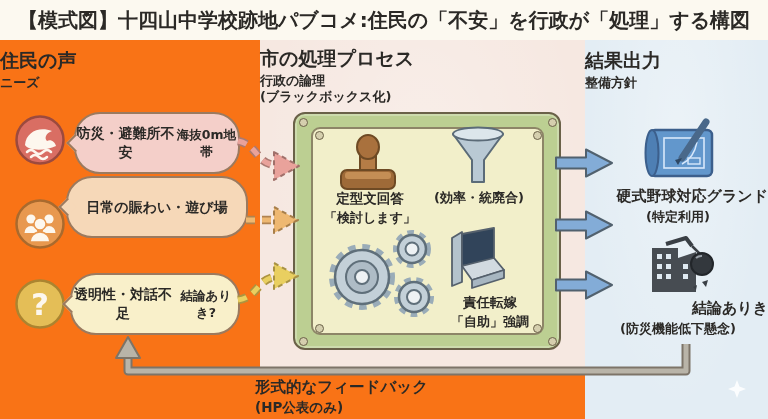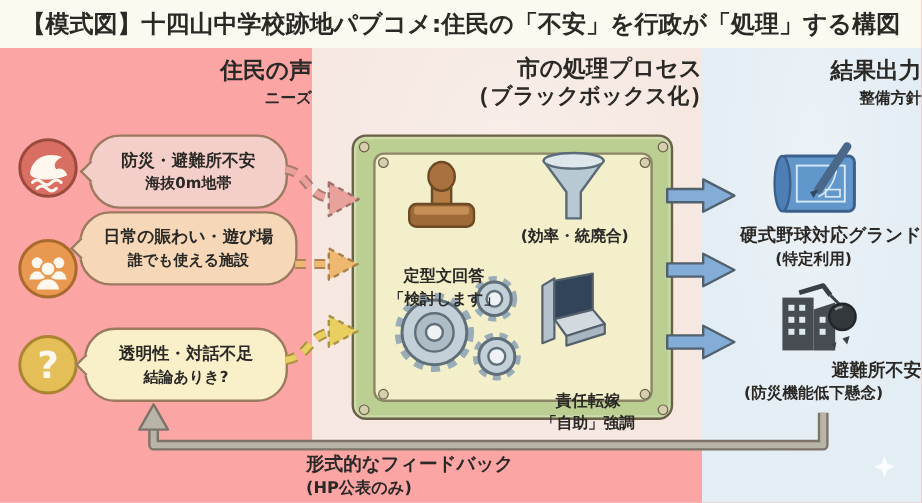--- a/index.html
+++ b/index.html
@@ -1,39 +1,39 @@
 <!DOCTYPE html>
 <html><head>
 <meta charset="utf-8">
 <style>
   html,body{margin:0;padding:0;}
   .stage{
     position:relative;width:768px;height:419px;overflow:hidden;
-    background:#fca5a5;
+    background:#f97316;
     font-family:"DejaVu Sans",sans-serif;
     color:#2b2926;
     -webkit-font-smoothing:antialiased;
   }
   .abs{position:absolute;}
   .title-bar{
     position:absolute;left:0;top:0;width:768px;height:40px;
     background:#fcf9f0;display:flex;align-items:center;justify-content:center;
   }
   .title-bar .t{font-size:20px;font-weight:700;white-space:nowrap;}
   .col-bg{position:absolute;top:40px;}
   .col-mid-bg{left:260px;width:325px;height:330px;
     background:radial-gradient(ellipse at 50% 30%,rgba(255,255,255,.25),transparent 70%),#f6e8e1;}
   .col-right-bg{left:585px;width:183px;height:379px;
     background:radial-gradient(ellipse at 50% 25%,rgba(255,255,255,.3),transparent 70%),#e3edf4;}
-  .col-header{position:absolute;text-align:right;line-height:1.25;font-family:Liberation Mono, monospace;}
+  .col-header{position:absolute;text-align:left;line-height:1.25;}
   .col-header .h1{font-size:19px;font-weight:700;}
   .col-header .h2{font-size:13px;font-weight:600;margin-top:2px;}
-  .col-header .h3{font-size:18px;font-weight:600;}
+  .col-header .h3{font-size:13px;font-weight:600;}
   .bubble{
-    position:absolute;display:flex;flex-direction:column;align-items:center;justify-content:center;
+    position:absolute;display:flex;flex-direction:row;align-items:center;justify-content:center;
     border:2px solid #9b7a5f;border-radius:26px;text-align:center;
   }
   .bubble::before{
     content:"";position:absolute;left:-7px;top:50%;width:11px;height:11px;
     background:inherit;border-left:2px solid #9b7a5f;border-bottom:2px solid #9b7a5f;
     transform:translateY(-50%) rotate(45deg);
   }
   .bubble .l1{font-size:14px;font-weight:700;line-height:19px;}
   .bubble .l2{font-size:12.5px;font-weight:600;line-height:17px;}
   .b1{background:#f4cfc9;}
@@ -46,21 +46,21 @@
   }
   .machine-panel{
     position:absolute;left:311px;top:127px;width:233px;height:208px;
     background:#f2efca;border:2px solid #8d8567;border-radius:9px;box-sizing:border-box;
   }
   .screw{
     position:absolute;width:7px;height:7px;border-radius:50%;
     background:#d5cfae;border:1.5px solid #6b6148;box-sizing:content-box;
   }
   .plabel{position:absolute;text-align:center;}
-  .plabel .l1{font-size:13.5px;font-weight:700;line-height:20px;display:block;margin-top:32px;}
+  .plabel .l1{font-size:13.5px;font-weight:700;line-height:20px;display:block;}
   .plabel .l2{font-size:13px;font-weight:700;line-height:19px;display:block;}
   .olabel{position:absolute;text-align:center;}
   .olabel .l1{font-size:15px;font-weight:700;line-height:21px;display:block;text-align:right;}
   .olabel .l2{font-size:13px;font-weight:600;line-height:19px;display:block;}
   .fblabel{position:absolute;text-align:left;}
   .fblabel .l1{font-size:15.5px;font-weight:700;line-height:21px;display:block;}
   .fblabel .l2{font-size:13.5px;font-weight:600;line-height:19px;display:block;}
   svg{display:block;}
   .overlay{position:absolute;left:0;top:0;pointer-events:none;}
 </style>
@@ -75,20 +75,21 @@
 
   <div class="col-bg col-mid-bg"></div>
   <div class="col-bg col-right-bg"></div>
 
   <div class="col-header" style="left:0;top:49px;width:260px;">
     <div class="h1">住民の声</div>
     <div class="h2">ニーズ</div>
   </div>
   <div class="col-header" style="left:260px;top:47px;width:325px;">
     <div class="h1">市の処理プロセス</div>
+    <div class="h2">行政の論理</div>
     <div class="h3">(ブラックボックス化)</div>
   </div>
   <div class="col-header" style="left:585px;top:49px;width:183px;">
     <div class="h1">結果出力</div>
     <div class="h2">整備方針</div>
   </div>
 
   <svg class="abs" style="left:14px;top:114px;" width="52" height="52" viewBox="0 0 52 52">
     <circle cx="26" cy="26" r="23.5" fill="#d96e63" stroke="#9c4a3e" stroke-width="2.5"></circle>
     <path d="M11,31 C12,18 25,12 38,17 C32,19 30,24 33,27 C37,25 41,28 42,32 C32,37 14,37 11,31 Z" fill="#fdf7ee"></path>
@@ -108,21 +109,20 @@
     <circle cx="26" cy="26" r="23.5" fill="#e4be57" stroke="#ab8430" stroke-width="2.5"></circle>
     <text x="26" y="37" text-anchor="middle" font-size="31" font-weight="bold" fill="#fdf7ee" font-family="DejaVu Sans, sans-serif">?</text>
   </svg>
 
   <div class="bubble b1" style="left:74px;top:112px;width:162px;height:58px;">
     <span class="l1">防災・避難所不安</span>
     <span class="l2">海抜0m地帯</span>
   </div>
   <div class="bubble b2" style="left:66px;top:176px;width:178px;height:58px;">
     <span class="l1">日常の賑わい・遊び場</span>
-    <span class="l2">誰でも使える施設</span>
   </div>
   <div class="bubble b3" style="left:70px;top:273px;width:166px;height:58px;">
     <span class="l1">透明性・対話不足</span>
     <span class="l2">結論ありき?</span>
   </div>
 
   <div class="machine-frame"></div>
   <div class="machine-panel"></div>
   <div class="screw" style="left:299px;top:118px;"></div>
   <div class="screw" style="left:548px;top:118px;"></div>
@@ -202,21 +202,21 @@
     </g>
     <polygon points="56,52 62,50 60,57" fill="#3a3f45"></polygon>
     <polygon points="47,57 51,55 50,60" fill="#3a3f45"></polygon>
   </svg>
 
   <div class="olabel" style="left:588px;top:186px;width:180px;">
     <span class="l1">硬式野球対応グランド</span>
     <span class="l2">(特定利用)</span>
   </div>
   <div class="olabel" style="left:588px;top:298px;width:180px;">
-    <span class="l1">避難所不安</span>
+    <span class="l1">結論ありき</span>
     <span class="l2">(防災機能低下懸念)</span>
   </div>
 
   <div class="fblabel" style="left:255px;top:377px;width:310px;">
     <span class="l1">形式的なフィードバック</span>
     <span class="l2">(HP公表のみ)</span>
   </div>
 
   <svg class="overlay" width="768" height="419" viewBox="0 0 768 419">
 

